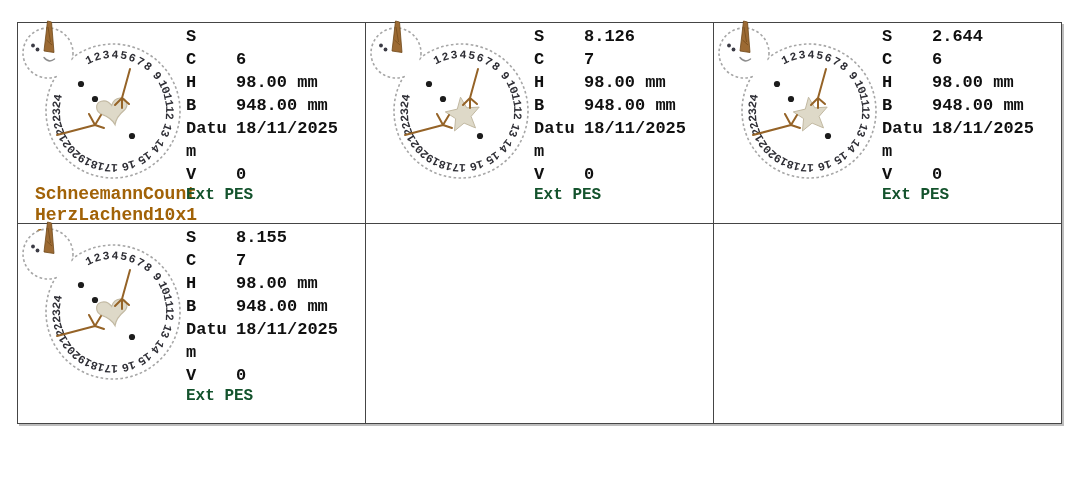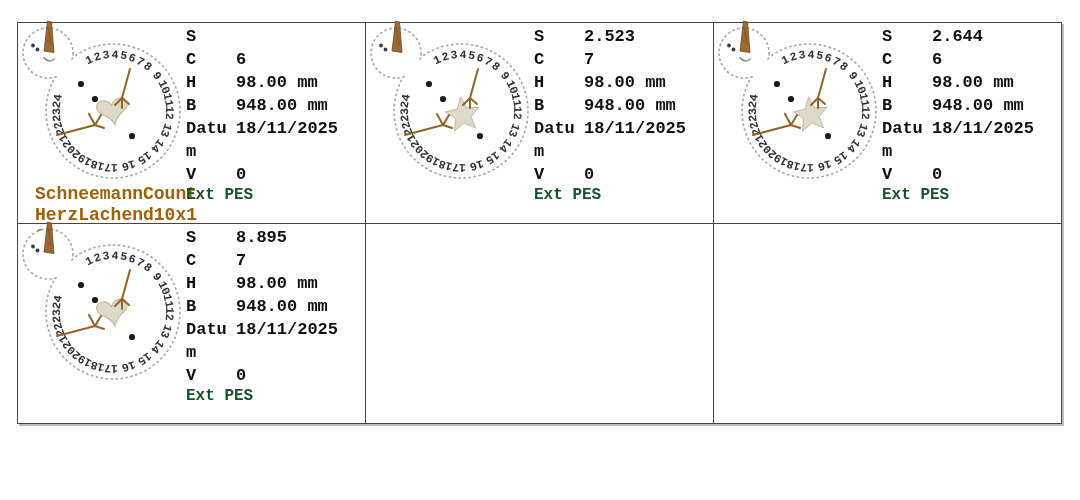--- a/index.html
+++ b/index.html
@@ -158,21 +158,21 @@
         <path d="M29 15 L31.5 30 M27.5 28 L33 33" fill="none" stroke="#6f4718" stroke-width="0.7"></path>
         <circle cx="14" cy="33.5" r="1.9" fill="#3b3b45"></circle>
         <circle cx="18.5" cy="37.5" r="1.9" fill="#3b3b45"></circle>
         <circle cx="62" cy="72" r="3.1" fill="#1c1c1c"></circle>
         <circle cx="76" cy="87" r="3.1" fill="#1c1c1c"></circle>
         <circle cx="113" cy="124" r="3.1" fill="#1c1c1c"></circle>
       </svg>
       <div class="info">
         <div class="row">
           <span class="lbl">S</span>
-          <span class="val">2.523</span>
+          <span class="val">8.126</span>
         </div>
         <div class="row">
           <span class="lbl">C</span>
           <span class="val">7</span>
         </div>
         <div class="row">
           <span class="lbl">H</span>
           <span class="val">98.00 mm</span>
         </div>
         <div class="row">
@@ -303,21 +303,21 @@
         <path d="M29 15 L31.5 30 M27.5 28 L33 33" fill="none" stroke="#6f4718" stroke-width="0.7"></path>
         <circle cx="14" cy="33.5" r="1.9" fill="#3b3b45"></circle>
         <circle cx="18.5" cy="37.5" r="1.9" fill="#3b3b45"></circle>
         <circle cx="62" cy="72" r="3.1" fill="#1c1c1c"></circle>
         <circle cx="76" cy="87" r="3.1" fill="#1c1c1c"></circle>
         <circle cx="113" cy="124" r="3.1" fill="#1c1c1c"></circle>
       </svg>
       <div class="info">
         <div class="row">
           <span class="lbl">S</span>
-          <span class="val">8.895</span>
+          <span class="val">8.155</span>
         </div>
         <div class="row">
           <span class="lbl">C</span>
           <span class="val">7</span>
         </div>
         <div class="row">
           <span class="lbl">H</span>
           <span class="val">98.00 mm</span>
         </div>
         <div class="row">

